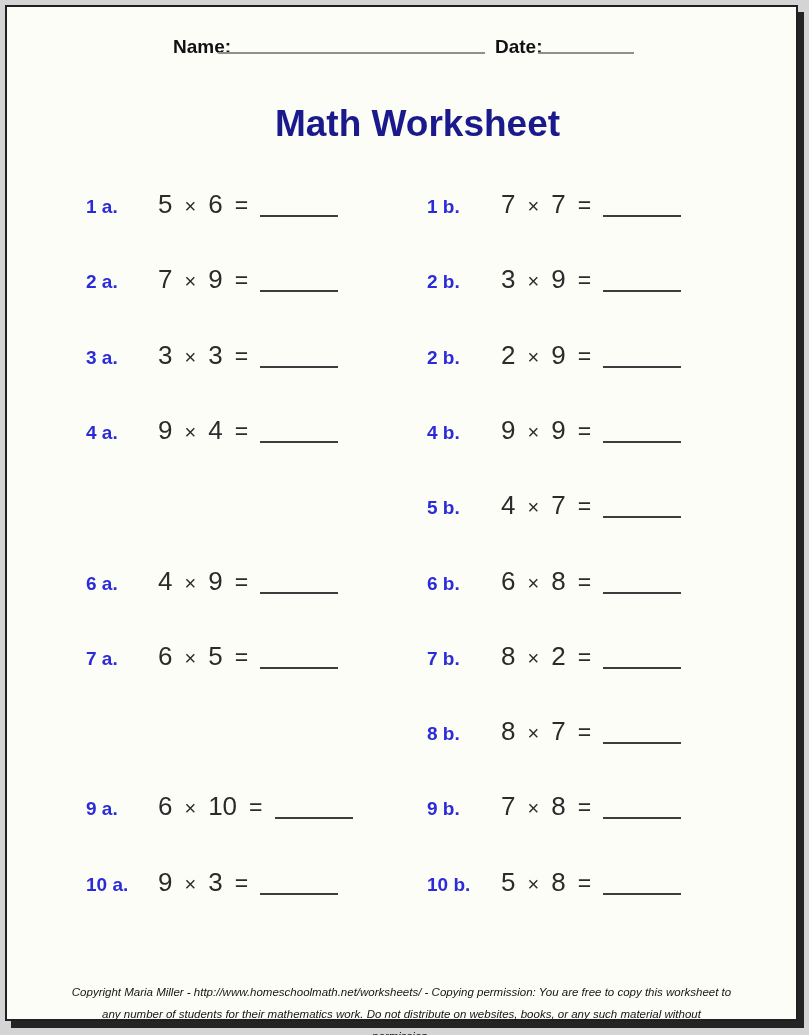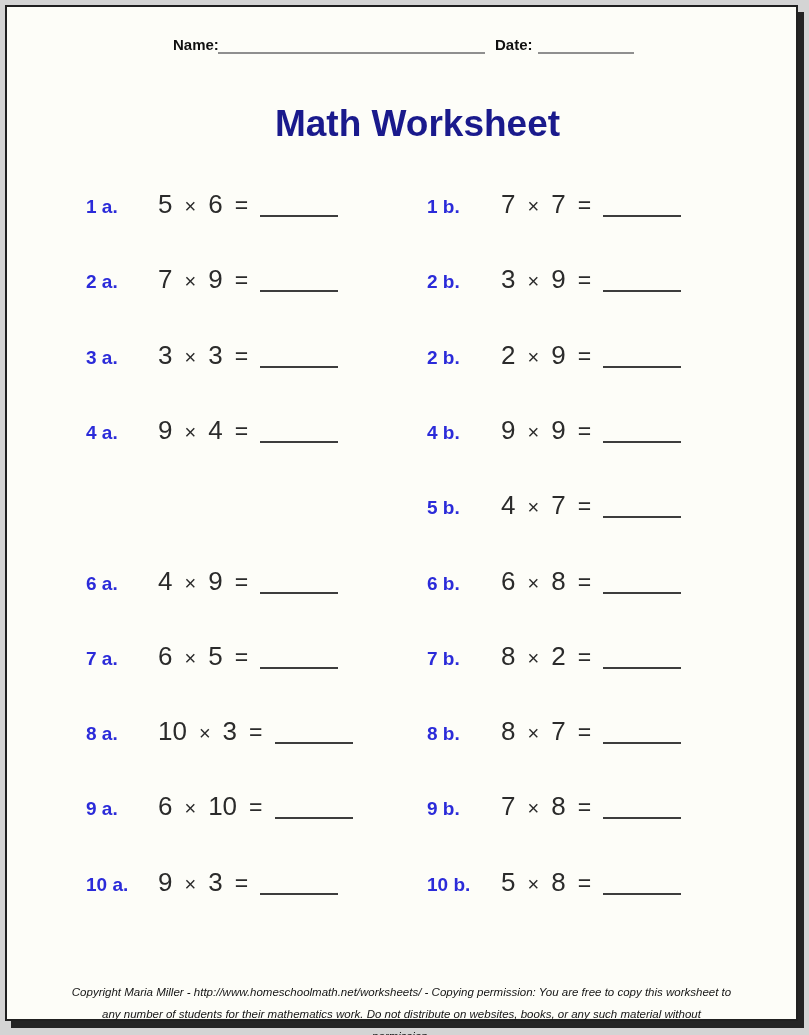--- a/index.html
+++ b/index.html
@@ -22,21 +22,21 @@
     position:absolute;
     left:5px; top:5px;
     width:793px; height:1016px;
     background:var(--page-bg);
     border:2px solid #202020;
     box-shadow:6px 7px 0 #242424;
   }
   
   .hlabel{
     position:absolute;
-    font-size:15px;
+    font-size:19px;
     font-weight:bold;
     color:#111;
   }
   .name-label{left:166px; top:29px;}
   .date-label{left:488px; top:29px;}
   .hline{
     position:absolute;
     top:27px;
     height:20px;
     border-bottom:2px solid var(--line-gray);
@@ -169,23 +169,20 @@
   <div class="prow" style="top: 627.8px;">
     <span class="cell cellA">
       <span class="plabel">7 a.</span><span class="expr"><span class="f1">6</span><span class="op">×</span><span class="f2">5</span><span class="eq">=</span><span class="blank"></span></span>
     </span>
     <span class="cell cellB">
       <span class="plabel">7 b.</span><span class="expr"><span class="f1">8</span><span class="op">×</span><span class="f2">2</span><span class="eq">=</span><span class="blank"></span></span>
     </span>
   </div>
 
   <div class="prow" style="top: 703.1px;">
-    <span class="cell cellA">
-      <span class="plabel">8 a.</span><span class="expr"><span class="f1">10</span><span class="op">×</span><span class="f2">3</span><span class="eq">=</span><span class="blank"></span></span>
-    </span>
     <span class="cell cellB">
       <span class="plabel">8 b.</span><span class="expr"><span class="f1">8</span><span class="op">×</span><span class="f2">7</span><span class="eq">=</span><span class="blank"></span></span>
     </span>
   </div>
 
   <div class="prow" style="top: 778.4px; padding-left: 29px;">
     <span class="cell cellA">
       <span class="plabel">9 a.</span><span class="expr"><span class="f1">6</span><span class="op">×</span><span class="f2">10</span><span class="eq">=</span><span class="blank"></span></span>
     </span>
     <span class="cell cellB">

